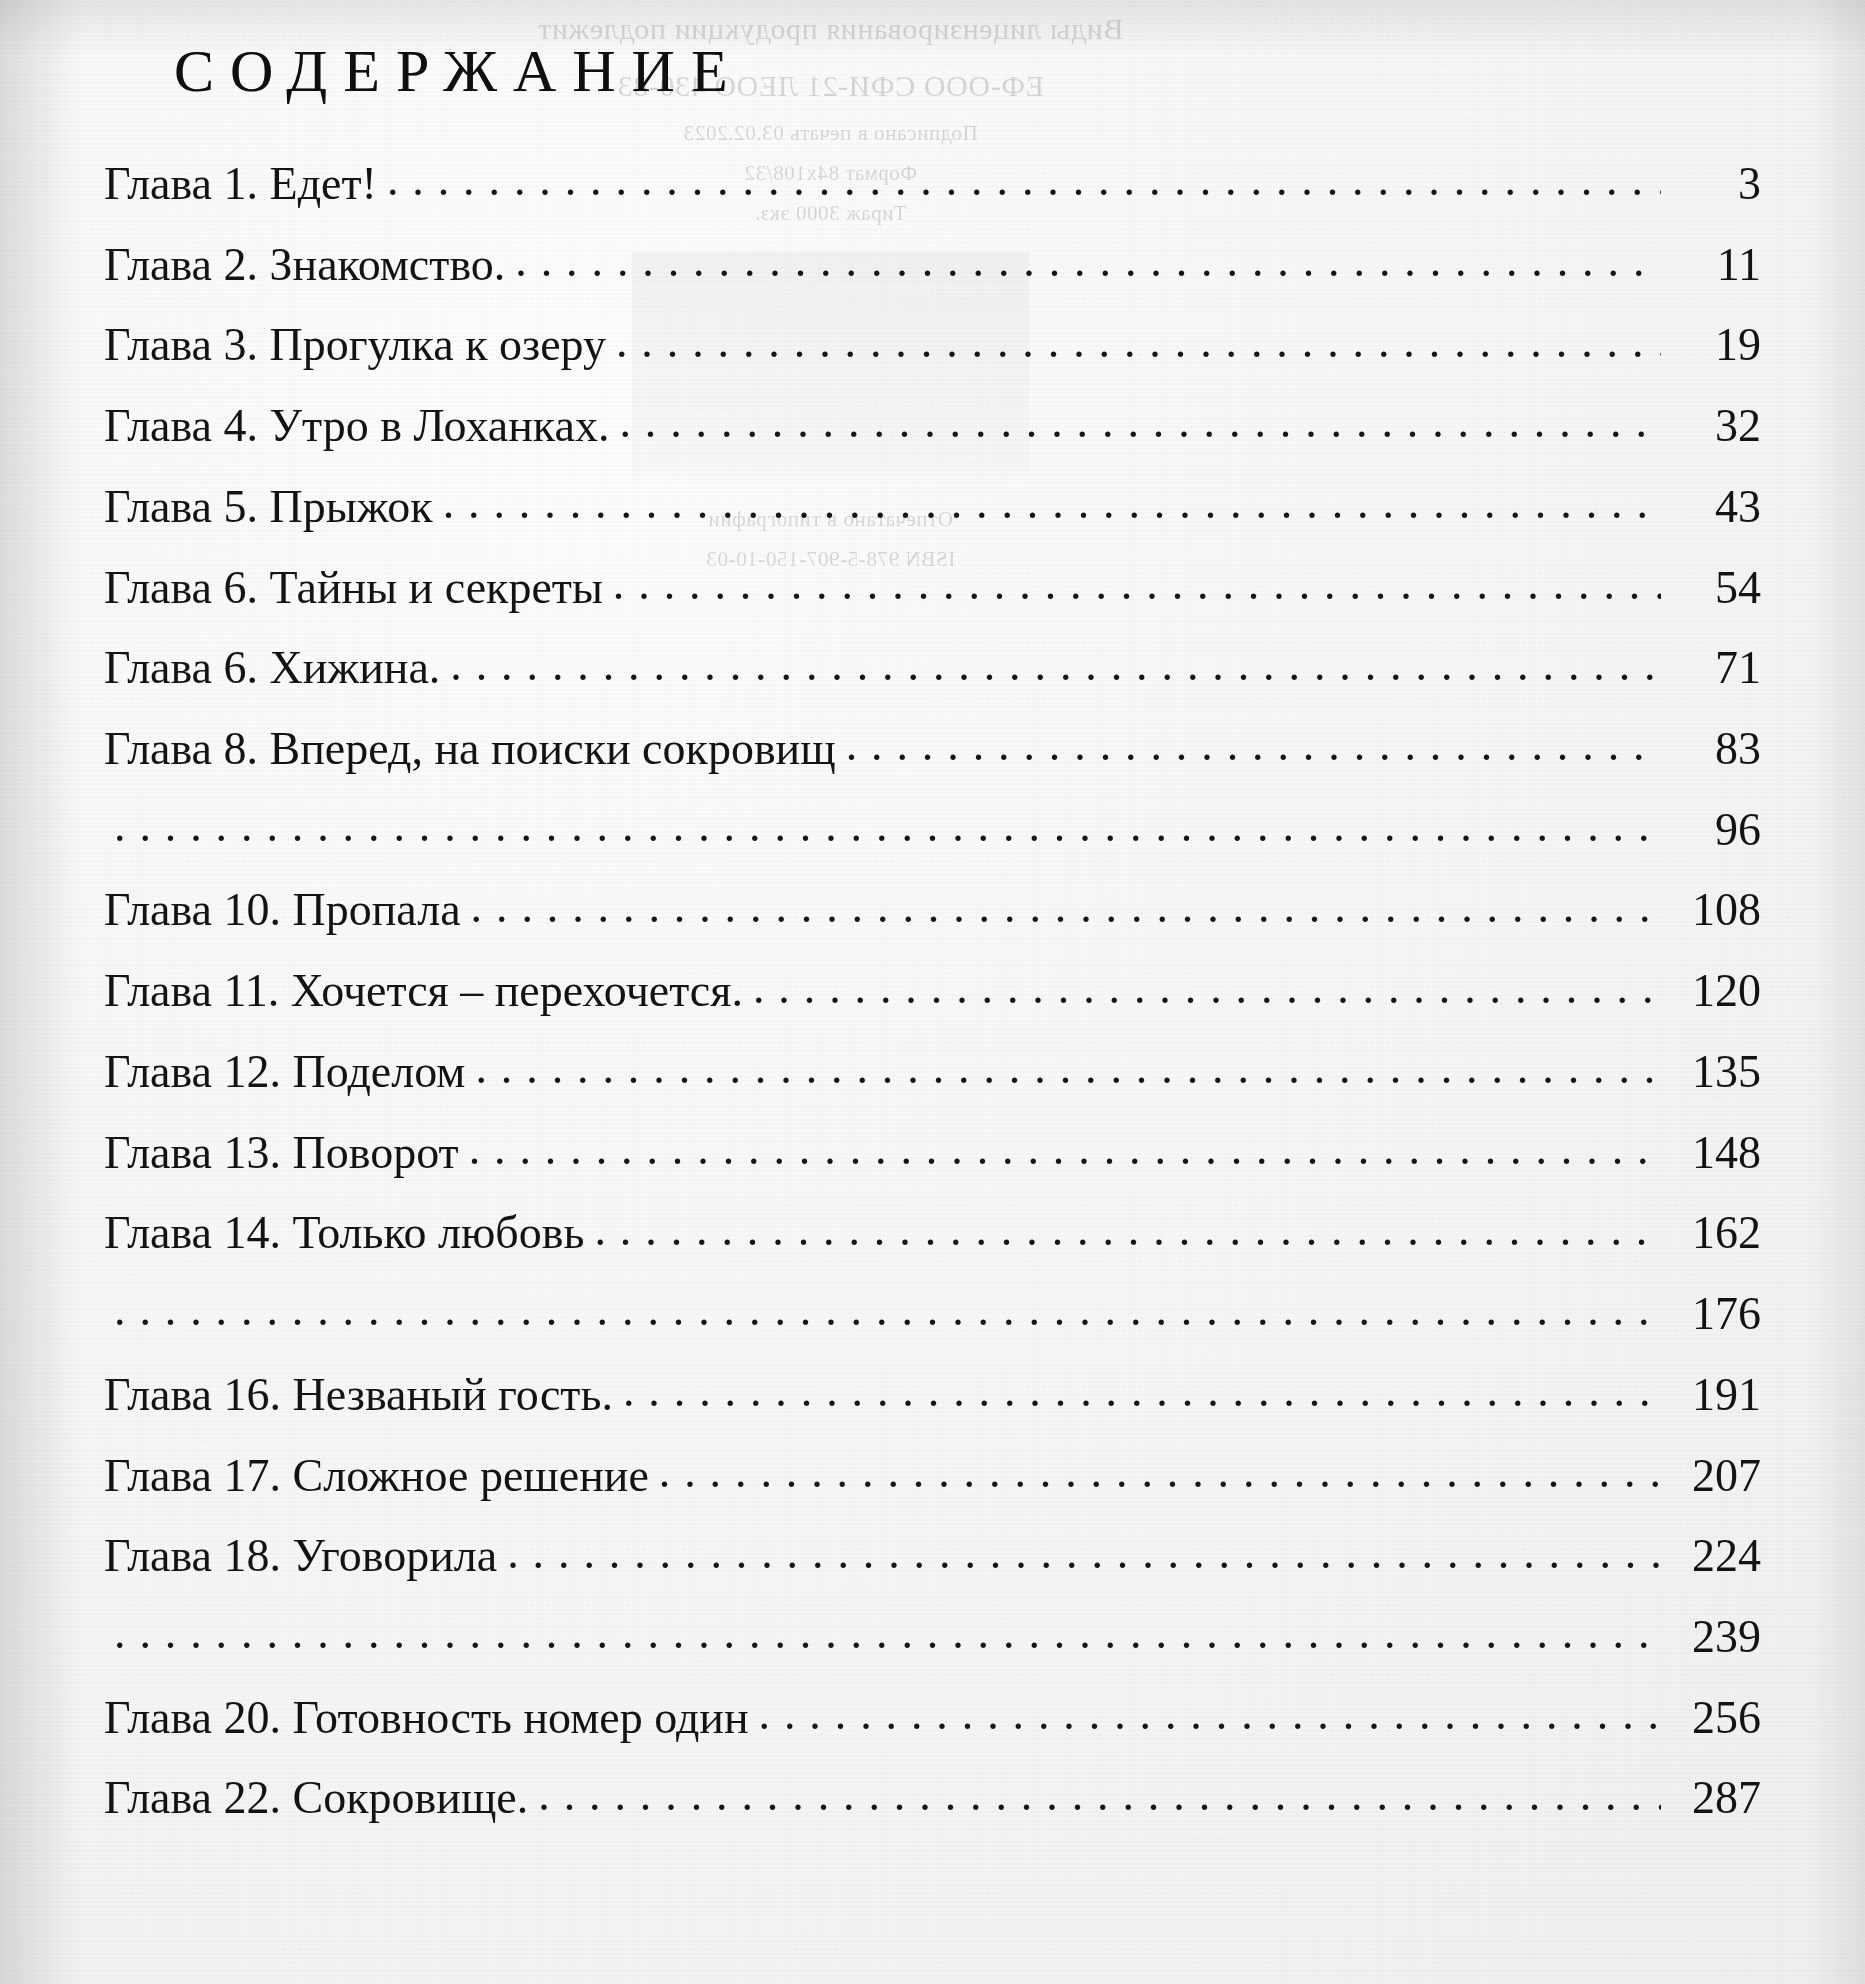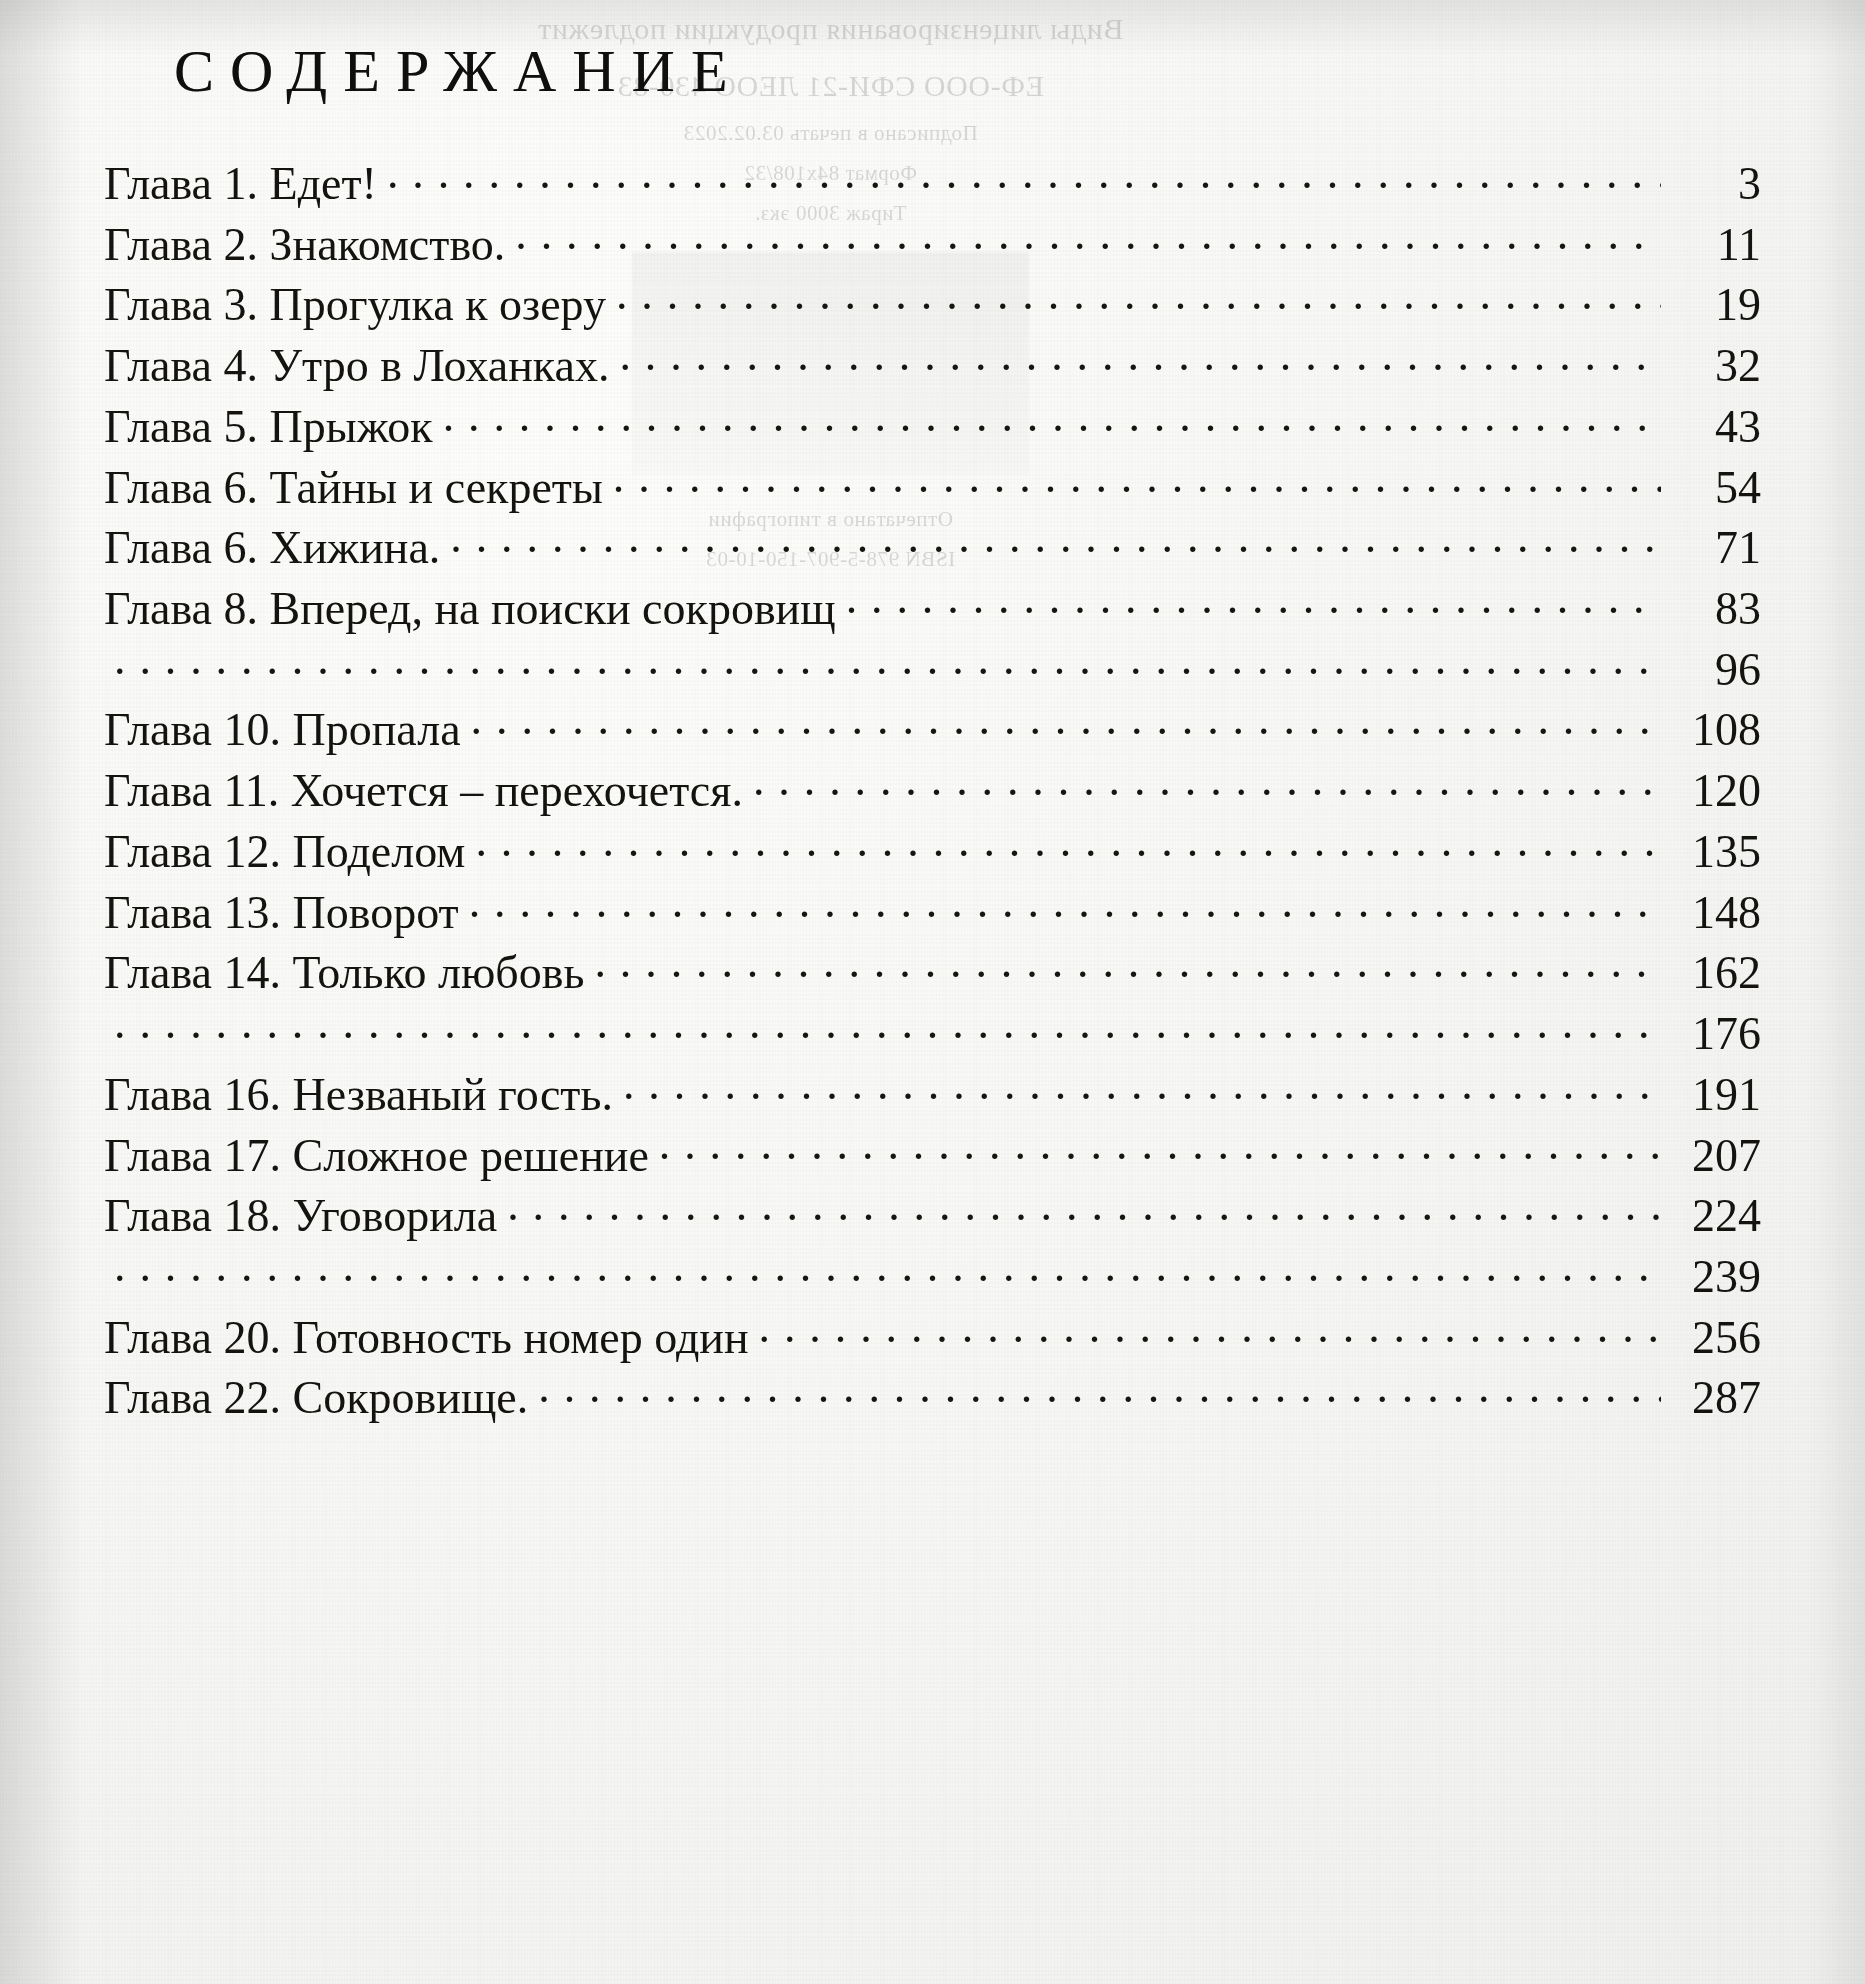--- a/index.html
+++ b/index.html
@@ -98,25 +98,26 @@
     text-shadow: 0 0 0.6px rgba(0,0,0,0.35);
   }
 
   .toc-list {
     margin: 48px 0 0 0;
     padding: 0 105px 0 104px;
     list-style: none;
   }
   .toc-row {
     display: flex;
-    align-items: center;
+    align-items: flex-end;
     font-size: 46px;
     line-height: 1.32;
     white-space: nowrap;
     color: #15130f;
+    margin-top: 20px;
   }
   .toc-label {
     flex: 0 0 auto;
   }
   .toc-dots {
     flex: 1 1 auto;
     overflow: hidden;
     position: relative;
     margin: 0 7.4px 0 10px;
     height: 1em;

